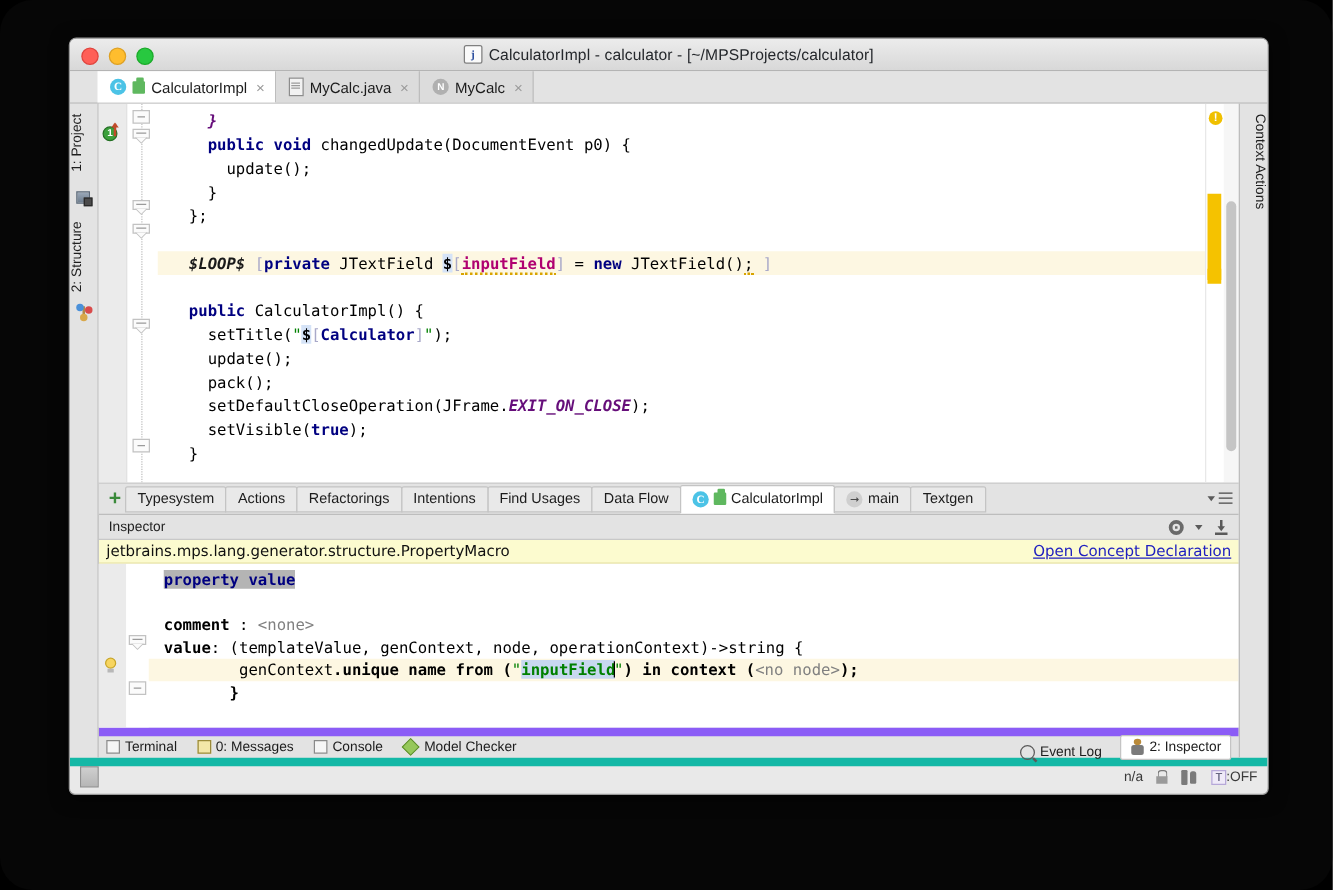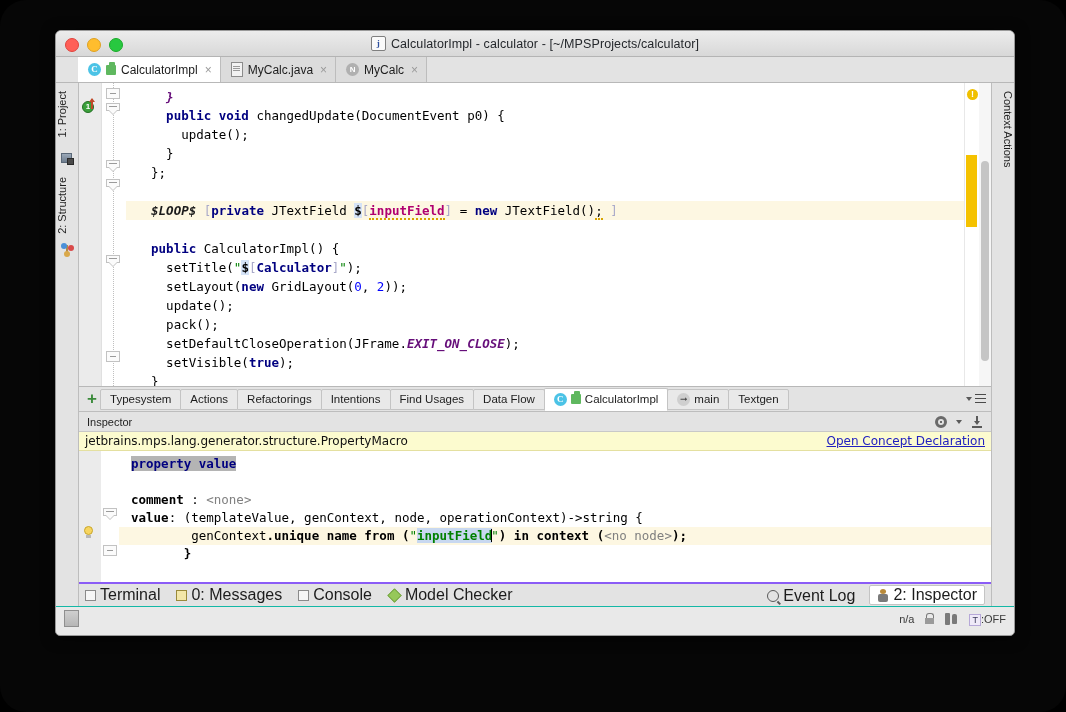--- a/index.html
+++ b/index.html
@@ -348,24 +348,24 @@
     box-sizing: border-box;
   }
   .bulb .s {
     position: absolute; left: 3px; top: 9px; width: 5px; height: 3px;
     background: #b8b8b8;
   }
 
   
   #bottombar {
     height: 24px; background: #e3e3e3;
-    border-top: 2px solid #8b5cf6;
+    border-top: 7px solid #8b5cf6;
     display: flex; align-items: center;
     padding: 0 6px; box-sizing: border-box;
-    font-size: 16px; color: #1c1c1c;
+    font-size: 11px; color: #1c1c1c;
     gap: 16px;
   }
   .bt-item { display: flex; align-items: center; gap: 4px; }
   .bt-right { margin-left: auto; display: flex; align-items: flex-end; gap: 14px; }
   .bt-active {
     background: #ffffff; border: 1px solid #c4c4c4;
     height: 20px; padding: 0 7px; border-radius: 2px;
     display: flex; align-items: center; gap: 4px; box-sizing: border-box;
   }
   .sq-ico {
@@ -384,21 +384,21 @@
   }
   .magnifier::after {
     content: ''; position: absolute; right: -3px; bottom: -2px;
     width: 4px; height: 1.5px; background: #5a5a5a;
     transform: rotate(45deg);
   }
 
   
   #statusbar {
     height: 24px; background: #e9e9e9;
-    border-top: 1px solid #14b8a6;
+    border-top: 7px solid #14b8a6;
     display: flex; align-items: center;
     padding: 0 8px; box-sizing: border-box;
     font-size: 11px; color: #3a3a3a;
   }
   #statusbar .right { margin-left: auto; display: flex; align-items: center; gap: 11px; }
   .st-box {
     width: 13px; height: 15px;
     background: linear-gradient(to bottom,#cfcfcf,#b6b6b6);
     border: 1px solid #8f8f8f;
   }
@@ -596,21 +596,20 @@
             <div class="cline">    <span class="stat">}</span></div>
             <div class="cline">    <span class="kw">public void</span> changedUpdate(DocumentEvent p0) {</div>
             <div class="cline">      update();</div>
             <div class="cline">    }</div>
             <div class="cline">  };</div>
             <div class="cline"> </div>
             <div class="cline hl">  <span class="macro">$LOOP$</span> <span class="brk">[</span><span class="kw">private</span> JTextField <span class="dollar">$</span><span class="brk">[</span><span class="prop wavy">inputField</span><span class="brk">]</span> = <span class="kw">new</span> JTextField()<span class="wavy">;</span> <span class="brk">]</span></div>
             <div class="cline"> </div>
             <div class="cline">  <span class="kw">public</span> CalculatorImpl() {</div>
             <div class="cline">    setTitle(<span class="str">"</span><span class="dollar">$</span><span class="brk">[</span><span class="stat" style="font-style:normal;color:#000080;">Calculator</span><span class="brk">]</span><span class="str">"</span>);</div>
-            <div class="cline">    setLayout(<span class="kw">new</span> GridLayout(<span class="num">0</span>, <span class="num">2</span>));</div>
             <div class="cline">    update();</div>
             <div class="cline">    pack();</div>
             <div class="cline">    setDefaultCloseOperation(JFrame.<span class="stat">EXIT_ON_CLOSE</span>);</div>
             <div class="cline">    setVisible(<span class="kw">true</span>);</div>
             <div class="cline">  }</div>
           </div>
 
           <div id="marker-col">
             <div class="warn-dot">!</div>
             <div class="mark-band" style="top:72px; height:72px;"></div>

